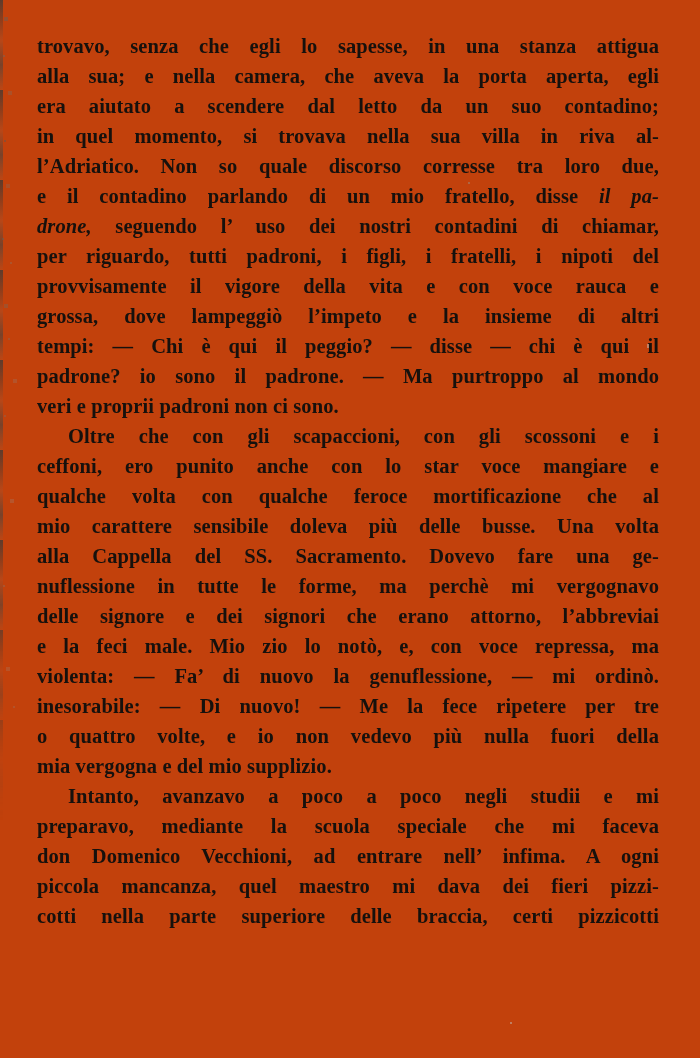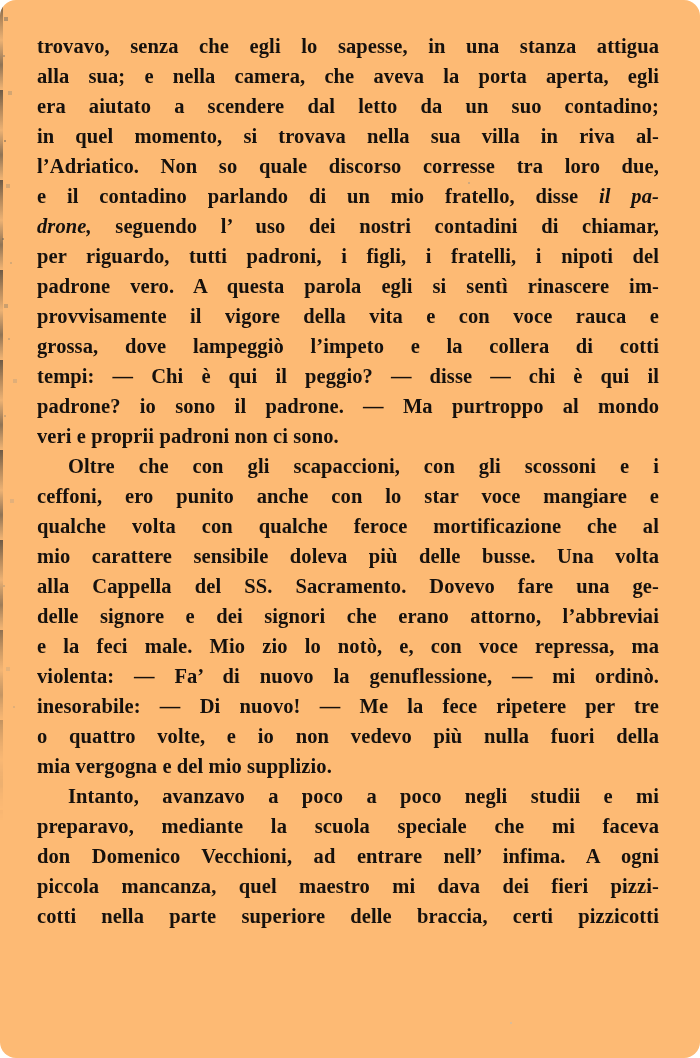--- a/index.html
+++ b/index.html
@@ -84,43 +84,43 @@
   .line.indent {
     text-indent: 31px;
   }
   .it {
     font-style: italic;
   }
 </style>
 </head>
 <body>
 
-<div class="page" style="background: #fdba74; border-radius: 16px;">
+<div class="page" style="background: #c2410c;">
   <div class="edge-strip"></div>
   <div class="speckle-field"></div>
   <div class="text-block" style="color: rgb(22, 17, 13);">
       <div class="line just"><span>trovavo, senza che egli lo sapesse, in una stanza attigua</span></div>
       <div class="line just"><span>alla sua; e nella camera, che aveva la porta aperta, egli</span></div>
       <div class="line just"><span>era aiutato a scendere dal letto da un suo contadino;</span></div>
       <div class="line just"><span>in quel momento, si trovava nella sua villa in riva al-</span></div>
       <div class="line just"><span>l’Adriatico. Non so quale discorso corresse tra loro due,</span></div>
       <div class="line just"><span>e il contadino parlando di un mio fratello, disse </span><span class="it">il pa-</span></div>
       <div class="line just"><span class="it">drone,</span><span> seguendo l’ uso dei nostri contadini di chiamar,</span></div>
       <div class="line just"><span>per riguardo, tutti padroni, i figli, i fratelli, i nipoti del</span></div>
-      <div class="line just"><span>padrone vero. A questa parola egli si sentì rinascere im-</span></div>
       <div class="line just"><span>provvisamente il vigore della vita e con voce rauca e</span></div>
-      <div class="line just"><span>grossa, dove lampeggiò l’impeto e la collera di cotti</span></div>
+      <div class="line just"><span>grossa, dove lampeggiò l’impeto e la insieme di altri</span></div>
       <div class="line just"><span>tempi: — Chi è qui il peggio? — disse — chi è qui il</span></div>
       <div class="line just"><span>padrone? io sono il padrone. — Ma purtroppo al mondo</span></div>
       <div class="line"><span>veri e proprii padroni non ci sono.</span></div>
       <div class="line just indent"><span>Oltre che con gli scapaccioni, con gli scossoni e i</span></div>
       <div class="line just"><span>ceffoni, ero punito anche con lo star voce mangiare e</span></div>
       <div class="line just"><span>qualche volta con qualche feroce mortificazione che al</span></div>
       <div class="line just"><span>mio carattere sensibile doleva più delle busse. Una volta</span></div>
       <div class="line just"><span>alla Cappella del SS. Sacramento. Dovevo fare una ge-</span></div>
+      <div class="line just"><span>nuflessione in tutte le forme, ma perchè mi vergognavo</span></div>
       <div class="line just"><span>delle signore e dei signori che erano attorno, l’abbreviai</span></div>
       <div class="line just"><span>e la feci male. Mio zio lo notò, e, con voce repressa, ma</span></div>
       <div class="line just"><span>violenta: — Fa’ di nuovo la genuflessione, — mi ordinò.</span></div>
       <div class="line just"><span>inesorabile: — Di nuovo! — Me la fece ripetere per tre</span></div>
       <div class="line just"><span>o quattro volte, e io non vedevo più nulla fuori della</span></div>
       <div class="line"><span>mia vergogna e del mio supplizio.</span></div>
       <div class="line just indent"><span>Intanto, avanzavo a poco a poco negli studii e mi</span></div>
       <div class="line just"><span>preparavo, mediante la scuola speciale che mi faceva</span></div>
       <div class="line just"><span>don Domenico Vecchioni, ad entrare nell’ infima. A ogni</span></div>
       <div class="line just"><span>piccola mancanza, quel maestro mi dava dei fieri pizzi-</span></div>

